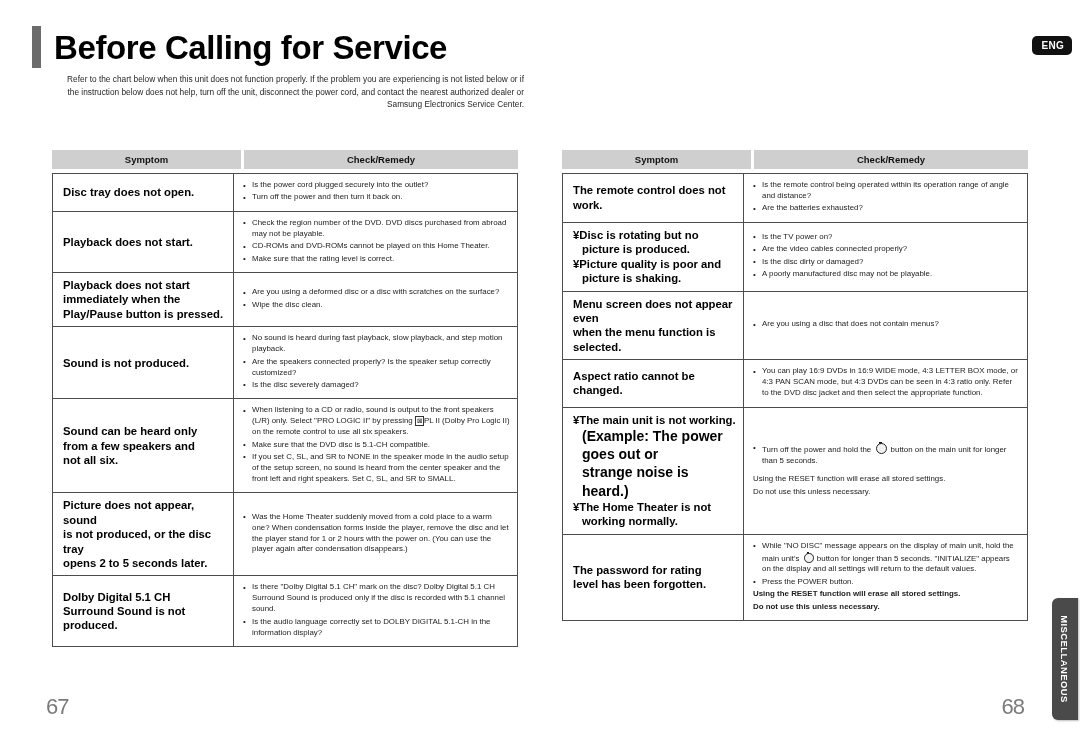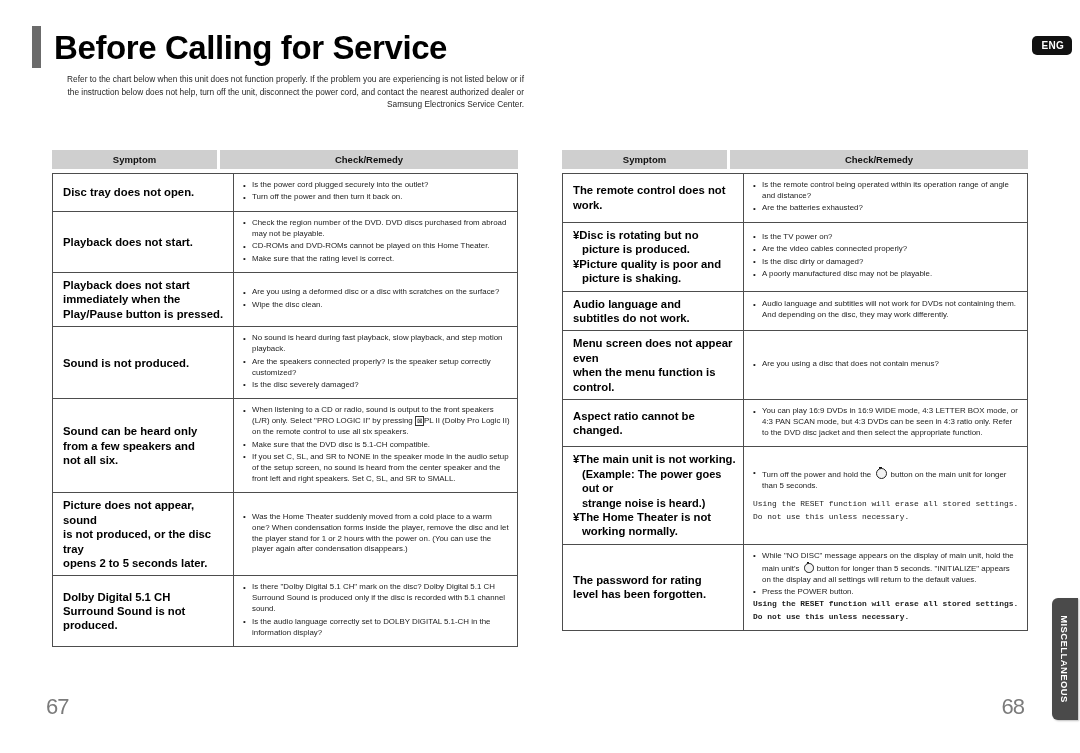--- a/index.html
+++ b/index.html
@@ -114,21 +114,21 @@
   }
   .hdr-cell {
     background: #cfcfcf;
     display: flex;
     align-items: center;
     justify-content: center;
     font-size: 9.5px;
     font-weight: bold;
     color: #111;
   }
-  .hdr-sym { width: 165px; }
+  .hdr-sym { width: 189px; }
   .hdr-rem { flex: 1; }
 
   table.tbl {
     width: 100%;
     border-collapse: collapse;
     margin-top: 4px;
     border: 1.6px solid #2b2b2b;
     table-layout: fixed;
   }
   table.tbl td {
@@ -163,27 +163,27 @@
   }
   ul.bullets li::before {
     content: "•";
     position: absolute;
     left: 0;
     top: -0.5px;
     font-size: 8px;
   }
   ul.bullets li.nobullet { padding-left: 0; }
   ul.bullets li.nobullet::before { content: ""; }
-  ul.bullets li.bold { font-weight: bold; font-family: Liberation Mono, monospace; }
+  ul.bullets li.bold { font-weight: bold; }
   ul.bullets li.gap { margin-top: 7px; }
 
   .sym-line { display: block; }
   .sym-line.indent { padding-left: 9px; }
   .sym-line.small {
-    font-size: 11px;
+    font-size: 14px;
     font-weight: bold;
     padding-left: 9px;
     line-height: 1.3;
   }
   .ymark {
     font-weight: bold;
     margin-right: 0px;
   }
 
   
@@ -381,33 +381,22 @@
               <ul class="bullets">
                 <li>Is the TV power on?</li>
                 <li>Are the video cables connected properly?</li>
                 <li>Is the disc dirty or damaged?</li>
                 <li>A poorly manufactured disc may not be playable.</li>
               </ul>
             </td>
           </tr>
           <tr>
             <td class="sym">
-              <span class="sym-line">Audio language and</span>
-              <span class="sym-line">subtitles do not work.</span>
-            </td>
-            <td class="rem">
-              <ul class="bullets">
-                <li>Audio language and subtitles will not work for DVDs not containing them. And depending on the disc, they may work differently.</li>
-              </ul>
-            </td>
-          </tr>
-          <tr>
-            <td class="sym">
               <span class="sym-line">Menu screen does not appear even</span>
-              <span class="sym-line">when the menu function is control.</span>
+              <span class="sym-line">when the menu function is selected.</span>
             </td>
             <td class="rem">
               <ul class="bullets">
                 <li>Are you using a disc that does not contain menus?</li>
               </ul>
             </td>
           </tr>
           <tr>
             <td class="sym">
               <span class="sym-line">Aspect ratio cannot be</span>

